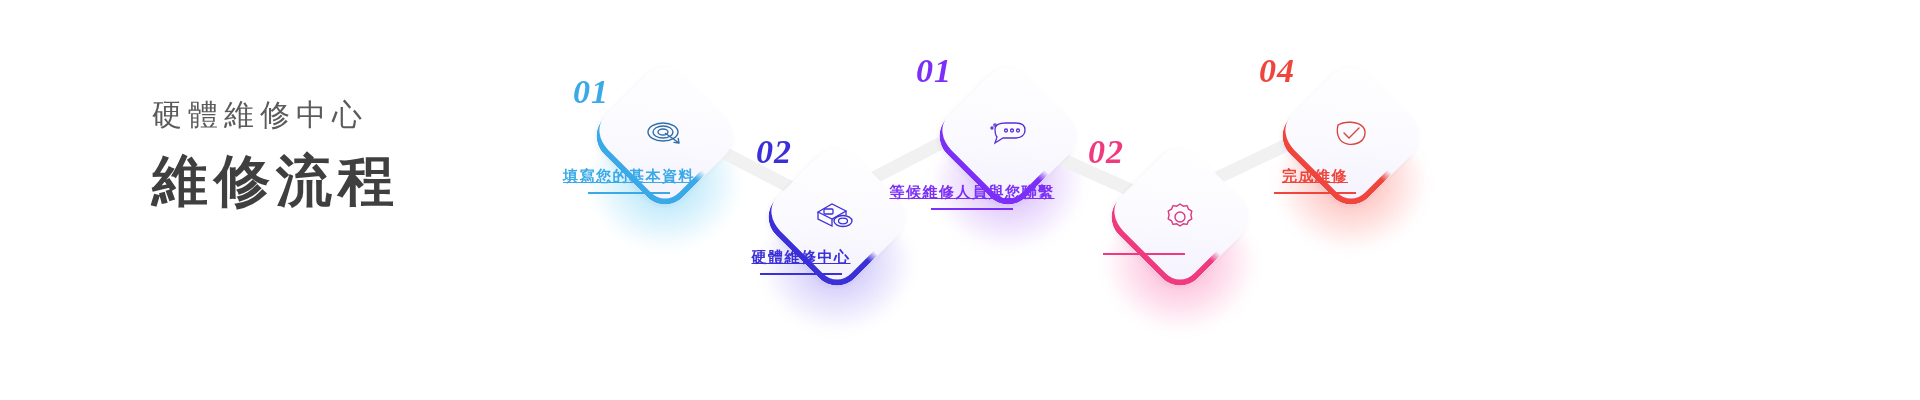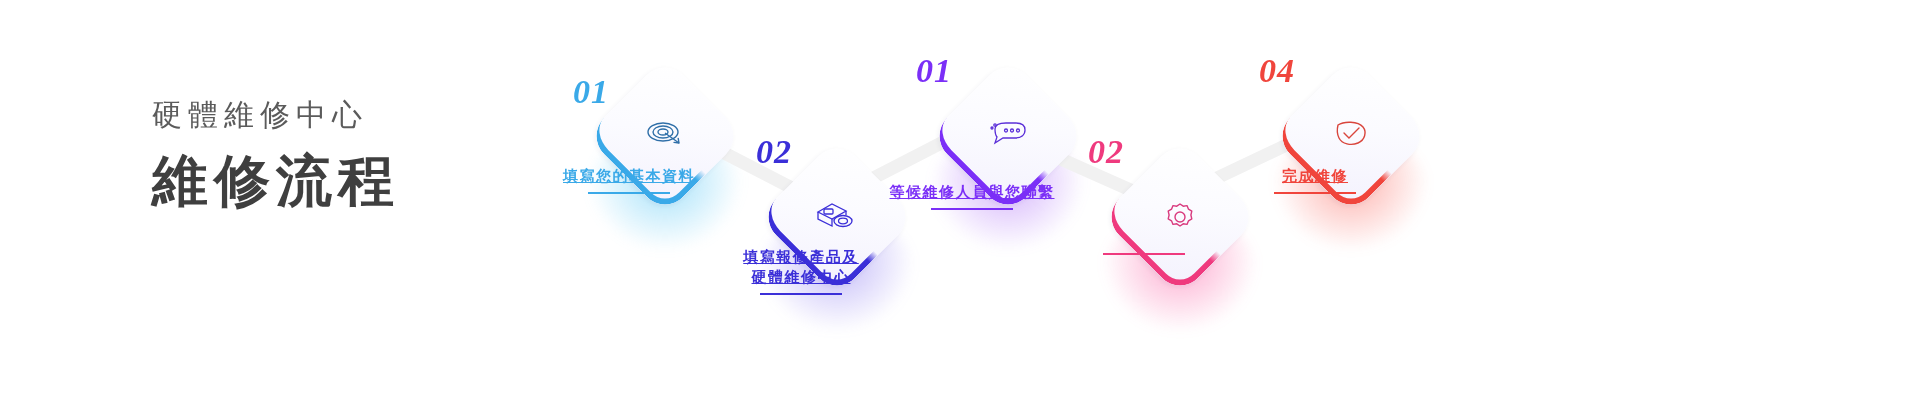--- a/index.html
+++ b/index.html
@@ -166,21 +166,20 @@
             <path d="M4 16 L18 8 L32 15 L18 23 Z"></path>
             <path d="M4 16 L4 23 L18 30 L18 23"></path>
             <path d="M32 15 L32 19"></path>
             <rect x="10" y="13" width="9" height="5" rx="1"></rect>
             <ellipse cx="29" cy="25" rx="9" ry="5.5"></ellipse>
             <ellipse cx="29" cy="25" rx="4.5" ry="2.8"></ellipse>
           </svg>
         </div>
       </div>
       <div class="caption" style="left:-90px;top:114px;width:292px;">
-        <div class="line">填寫報修產品及</div>
         <div class="line">硬體維修中心</div>
         <div class="underline"></div>
       </div>
     </div>
 
     <div class="step" style="left:916px;top:52px;--accent:#7b2ff7;--glow:rgba(150,70,245,0.42);">
       <div class="num" style="left:0px;top:0px;">01</div>
       <div class="tile-wrap" style="left:36px;top:28px;">
         <div class="glow"></div>
         <div class="tile"></div>

